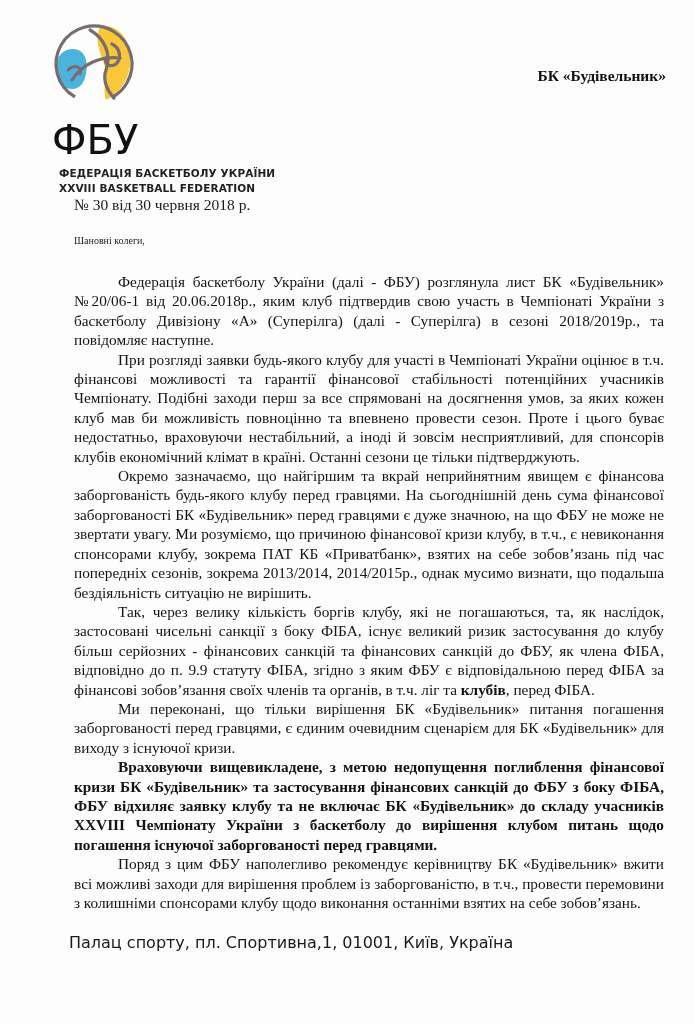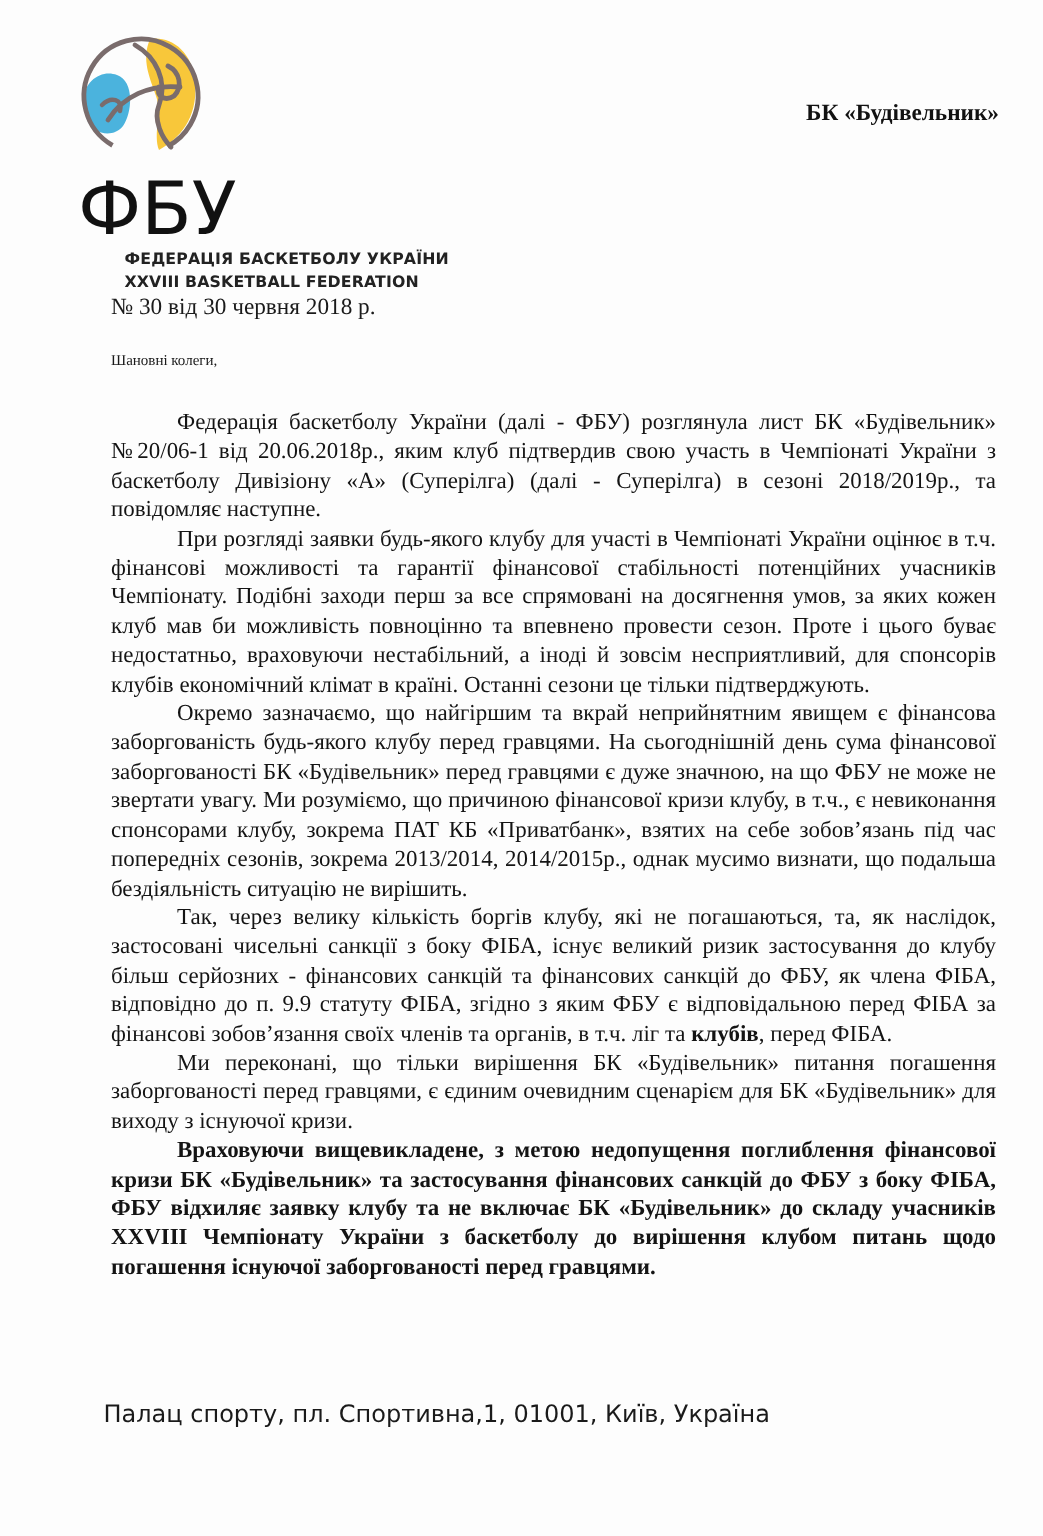--- a/index.html
+++ b/index.html
@@ -26,38 +26,37 @@
     left: 6px;
     top: 0;
     width: 100px;
     height: 100px;
   }
   .logo-abbr {
     position: absolute;
     left: 16px;
     top: 106px;
     font-family: "DejaVu Sans", sans-serif;
-    font-size: 49px;
+    font-size: 40px;
     font-weight: 400;
     color: #111;
     letter-spacing: 0px;
     line-height: 40px;
   }
   .logo-name {
     position: absolute;
     left: 23px;
     top: 152px;
     font-family: "DejaVu Sans", sans-serif;
     font-size: 10.5px;
     font-weight: 700;
     color: #222;
     line-height: 15px;
     white-space: nowrap;
     letter-spacing: 0.1px;
-    margin-left: 24px;
   }
   .addressee {
     position: absolute;
     right: 29px;
     top: 43px;
     font-family: "Liberation Serif", serif;
     font-size: 15.5px;
     font-weight: 700;
     color: #111;
     margin-top: 24px;
@@ -130,17 +129,18 @@
 
 <div class="salutation">Шановні колеги,</div>
 
 <div class="body-text">
   <p>Федерація баскетболу України (далі - ФБУ) розглянула лист БК «Будівельник» №20/06-1 від 20.06.2018р., яким клуб підтвердив свою участь в Чемпіонаті України з баскетболу Дивізіону «А» (Суперілга) (далі - Суперілга) в сезоні 2018/2019р., та повідомляє наступне.</p>
   <p>При розгляді заявки будь-якого клубу для участі в Чемпіонаті України оцінює в т.ч. фінансові можливості та гарантії фінансової стабільності потенційних учасників Чемпіонату. Подібні заходи перш за все спрямовані на досягнення умов, за яких кожен клуб мав би можливість повноцінно та впевнено провести сезон. Проте і цього буває недостатньо, враховуючи нестабільний, а іноді й зовсім несприятливий, для спонсорів клубів економічний клімат в країні. Останні сезони це тільки підтверджують.</p>
   <p>Окремо зазначаємо, що найгіршим та вкрай неприйнятним явищем є фінансова заборгованість будь-якого клубу перед гравцями. На сьогоднішній день сума фінансової заборгованості БК «Будівельник» перед гравцями є дуже значною, на що ФБУ не може не звертати увагу. Ми розуміємо, що причиною фінансової кризи клубу, в т.ч., є невиконання спонсорами клубу, зокрема ПАТ КБ «Приватбанк», взятих на себе зобов’язань під час попередніх сезонів, зокрема 2013/2014, 2014/2015р., однак мусимо визнати, що подальша бездіяльність ситуацію не вирішить.</p>
   <p><span>Так, через велику кількість боргів клубу, які не погашаються, та, як наслідок, застосовані чисельні санкції з боку ФІБА, існує великий ризик застосування до клубу більш серйозних - фінансових санкцій та фінансових санкцій до ФБУ, як члена ФІБА, відповідно до п. 9.9 статуту ФІБА, згідно з яким ФБУ є відповідальною перед ФІБА за фінансові зобов’язання своїх членів та органів, в т.ч. ліг та </span><b>клубів</b><span>, перед ФІБА.</span></p>
   <p>Ми переконані, що тільки вирішення БК «Будівельник» питання погашення заборгованості перед гравцями, є єдиним очевидним сценарієм для БК «Будівельник» для виходу з існуючої кризи.</p>
   <p class="bold">Враховуючи вищевикладене, з метою недопущення поглиблення фінансової кризи БК «Будівельник» та застосування фінансових санкцій до ФБУ з боку ФІБА, ФБУ відхиляє заявку клубу та не включає БК «Будівельник» до складу учасників XXVIII Чемпіонату України з баскетболу до вирішення клубом питань щодо погашення існуючої заборгованості перед гравцями.</p>
+  <p>Поряд з цим ФБУ наполегливо рекомендує керівництву БК «Будівельник» вжити всі можливі заходи для вирішення проблем із заборгованістю, в т.ч., провести перемовини з колишніми спонсорами клубу щодо виконання останніми взятих на себе зобов’язань.</p>
 </div>
 
 <div class="footer">
   <div>Палац спорту, пл. Спортивна,1, 01001, Київ, Україна</div>
 </div>
 
 </body></html>

